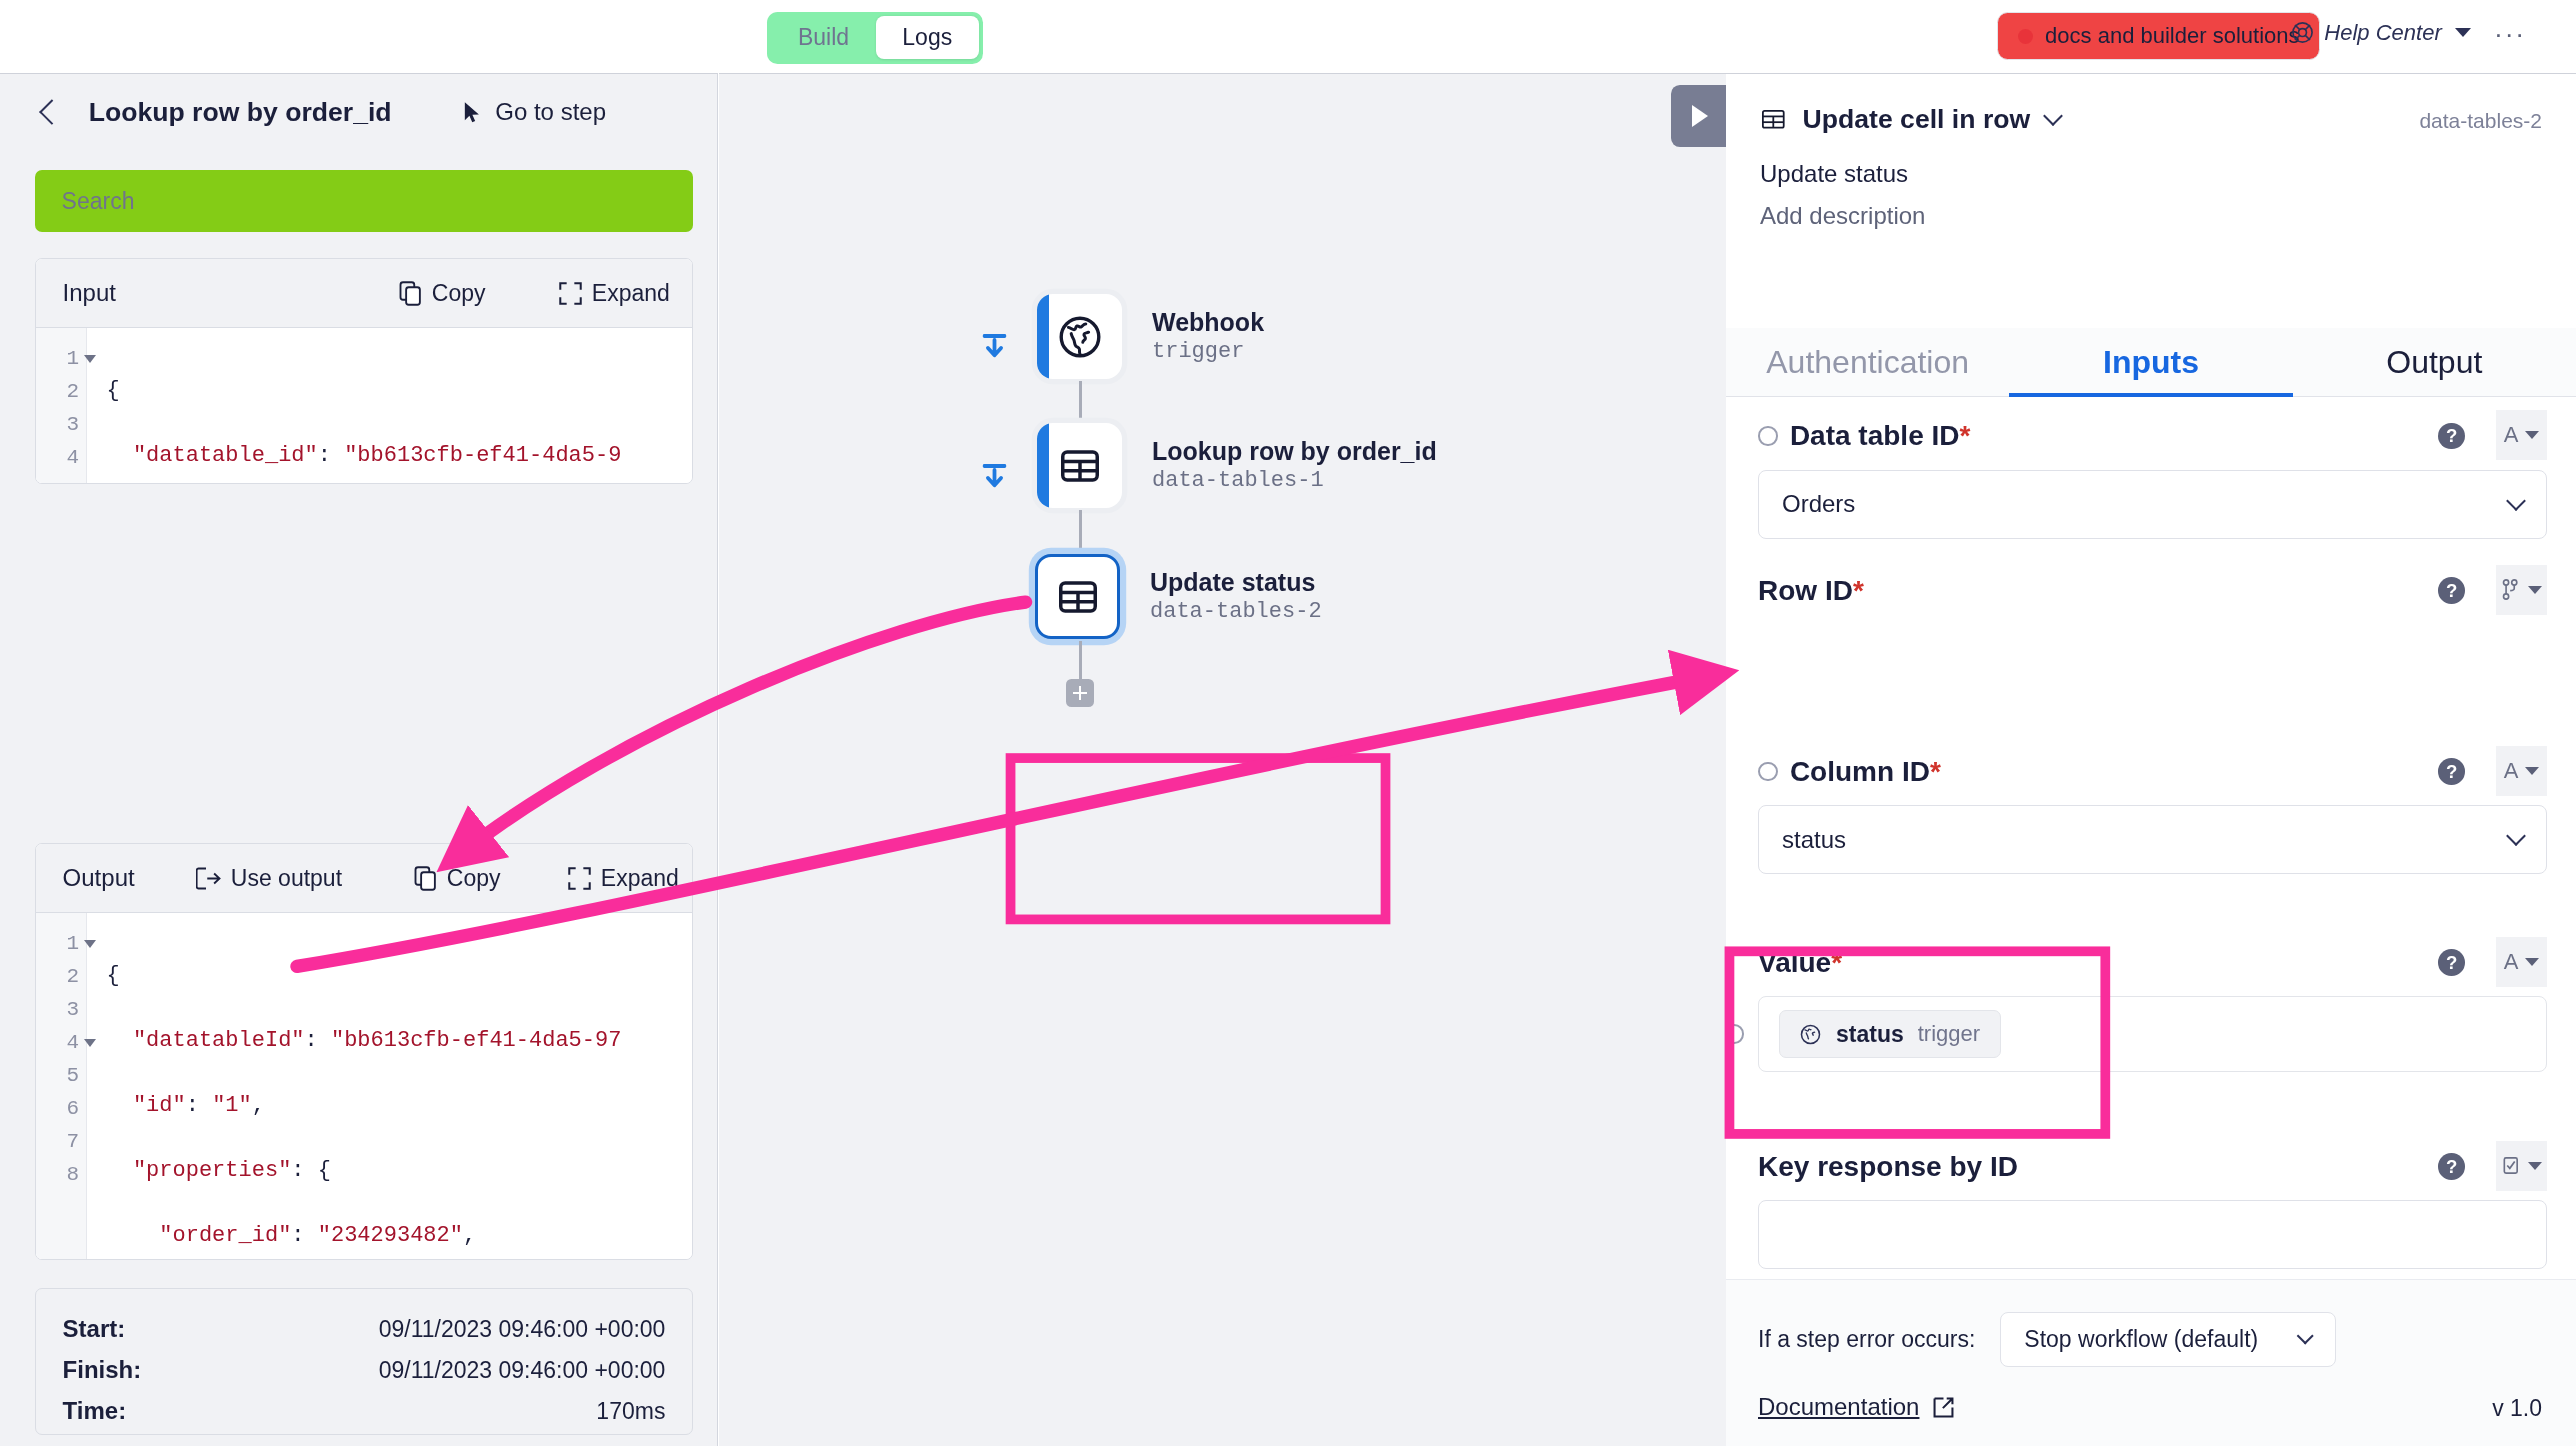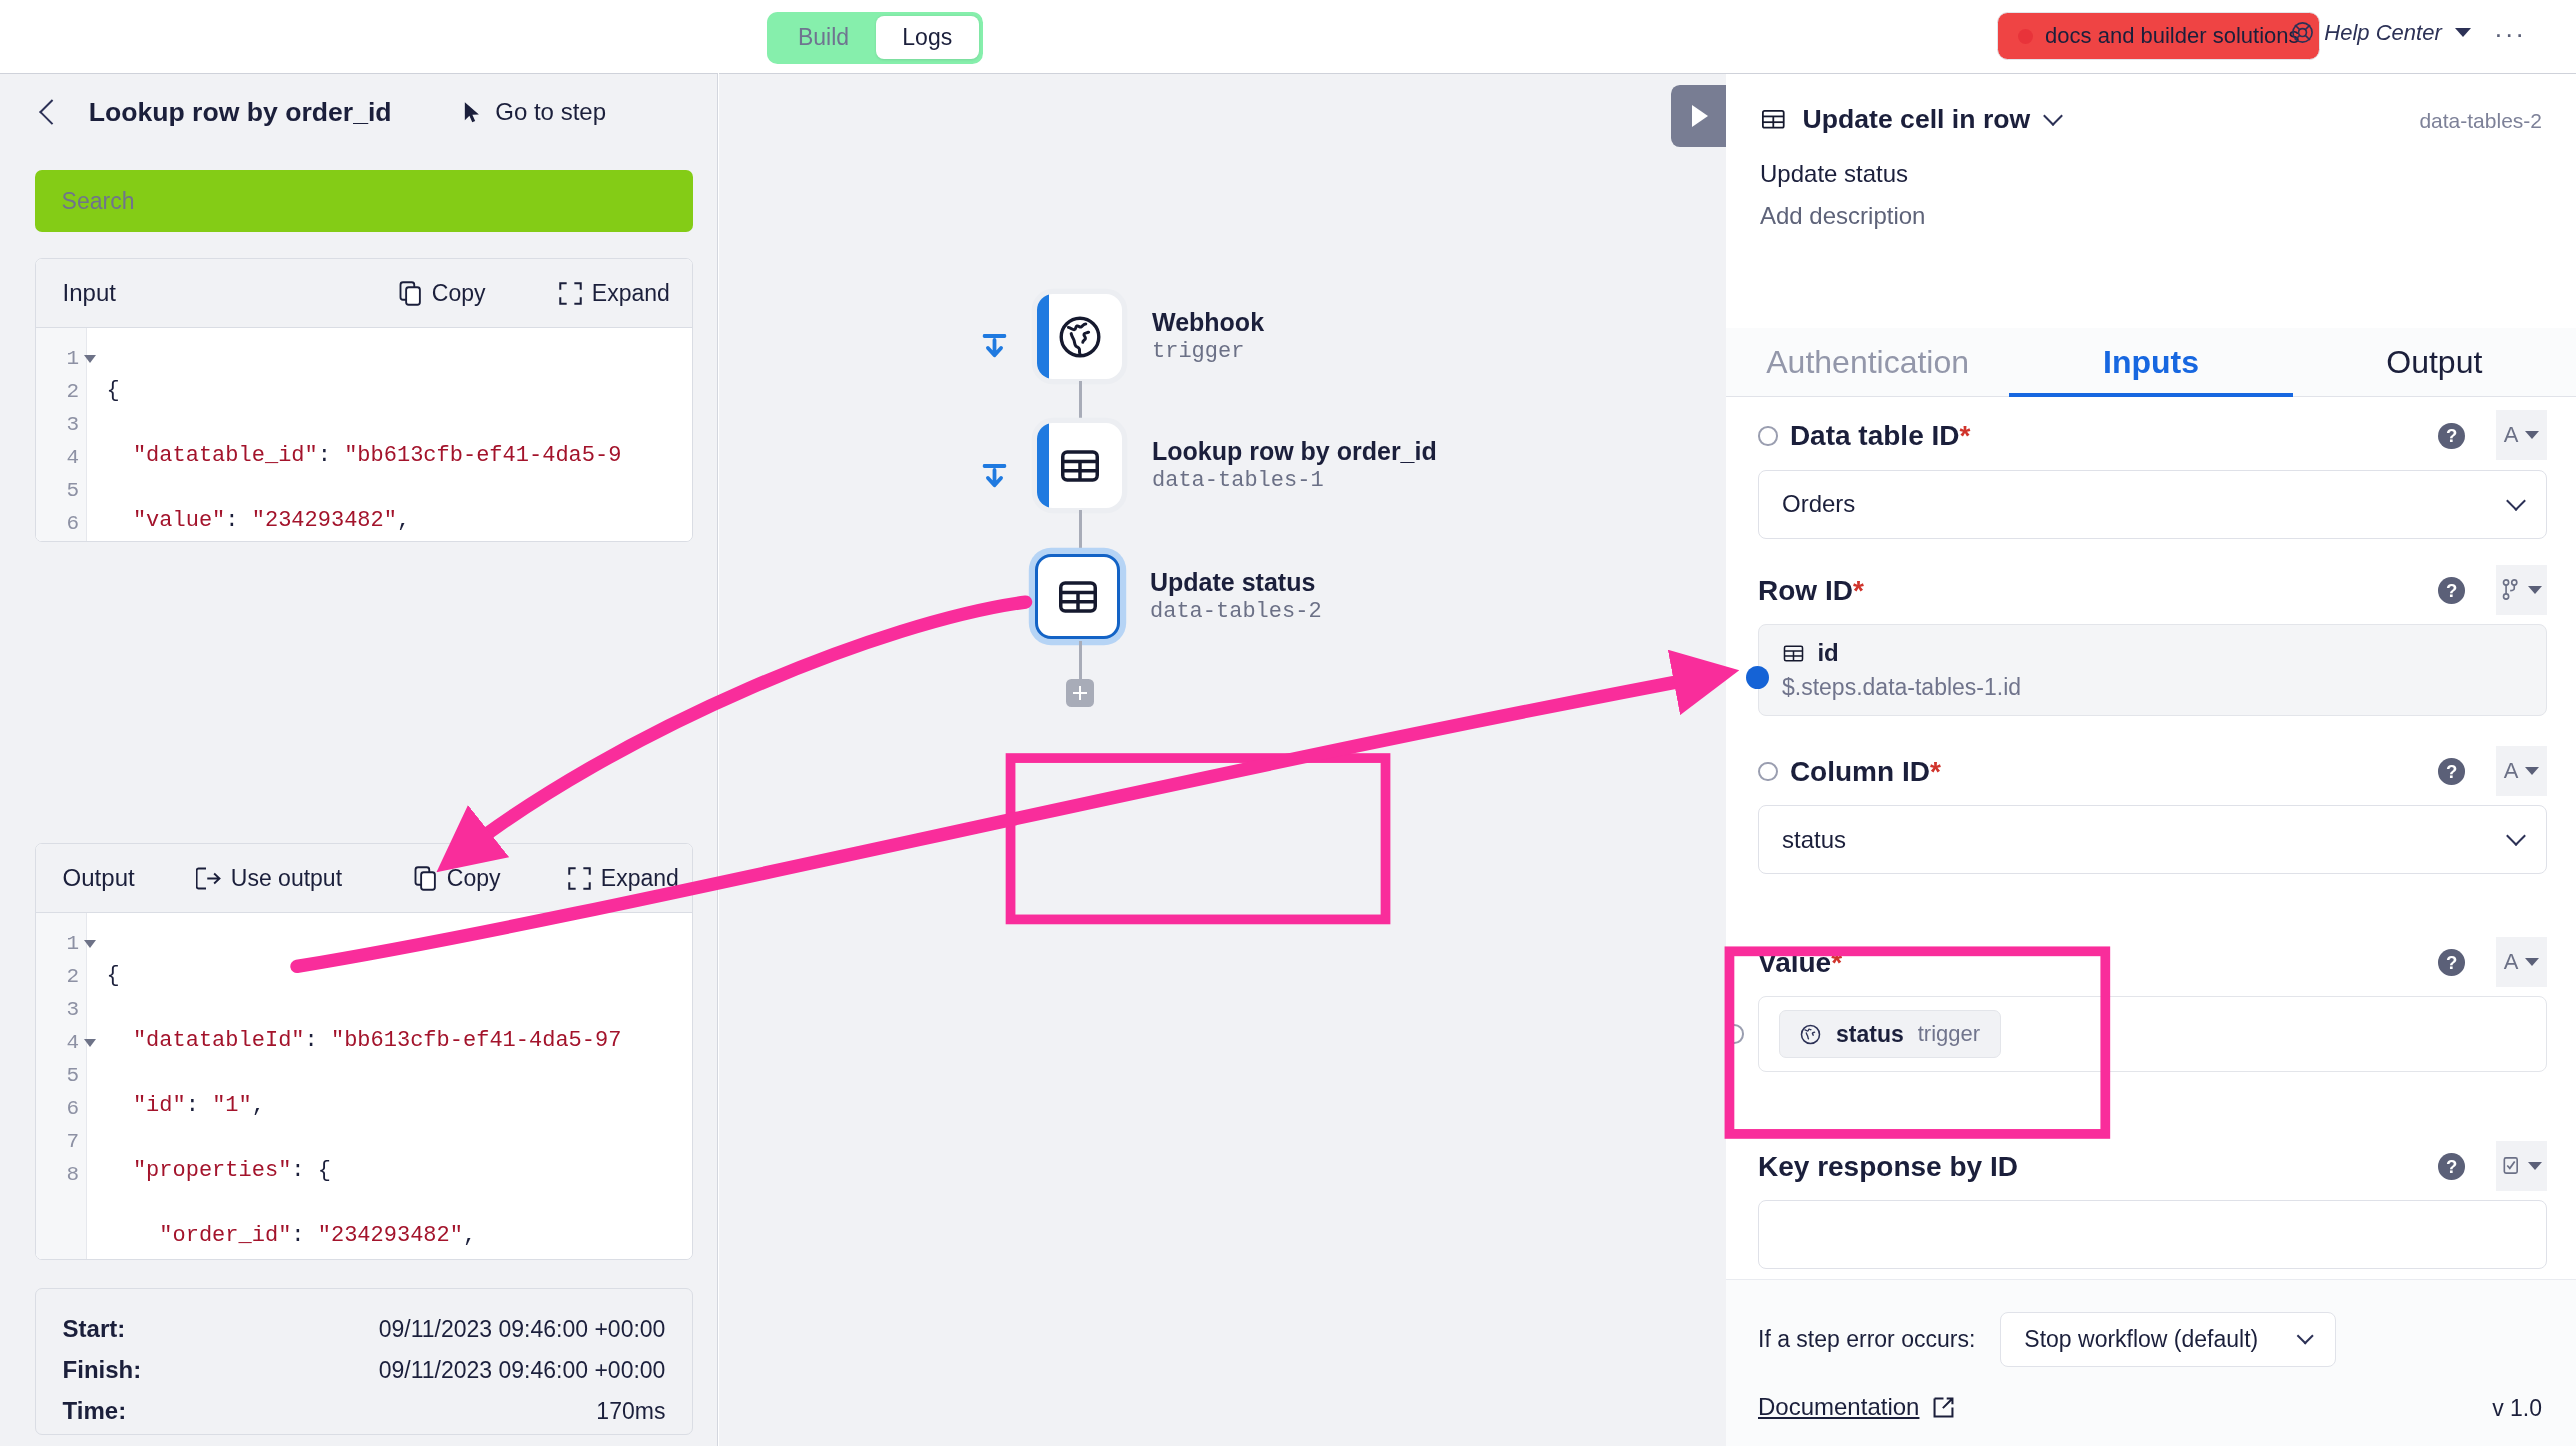--- a/index.html
+++ b/index.html
@@ -204,21 +204,21 @@
           <path d="M2 1 L2 15 L5.6 11.6 L7.8 16.6 L10.1 15.6 L7.9 10.8 L13 10.6 Z" fill="#1b1f3b"></path>
         </svg>
         <span class="txt">Go to step</span>
       </div>
     </div>
 
     <div class="search-box">
       <input type="text" placeholder="Search" style="">
     </div>
 
-    <div class="io-card" style="top:184px; height:284px;">
+    <div class="io-card" style="top:184px; height:226px;">
       <div class="io-head">
         <span class="lbl">Input</span>
         <div class="io-act" style="left:363px;">
           <svg width="23" height="25" viewBox="0 0 18 20">
             <rect x="1" y="1" width="11" height="14" rx="2" fill="none" stroke="#1b1f3b" stroke-width="1.5"></rect>
             <rect x="5.5" y="5" width="11" height="14" rx="2" fill="#fff" stroke="#1b1f3b" stroke-width="1.5"></rect>
           </svg>
           <span class="txt">Copy</span>
         </div>
         <div class="io-act" style="left:523px;">
@@ -438,33 +438,20 @@
           <span class="type-sel">
             <svg width="19.5" height="21" viewBox="0 0 16 18">
               <circle cx="4" cy="3" r="2.2" fill="none" stroke="#6b7086" stroke-width="1.4"></circle>
               <circle cx="11" cy="3" r="2.2" fill="none" stroke="#6b7086" stroke-width="1.4"></circle>
               <circle cx="4" cy="15" r="2.2" fill="none" stroke="#6b7086" stroke-width="1.4"></circle>
               <path d="M4 5.2 V12.8 M11 5.2 V8 Q11 10 7.5 10" fill="none" stroke="#6b7086" stroke-width="1.4"></path>
             </svg>
             <span class="cv"></span>
           </span>
         </div>
-        <div class="var-ctl">
-          <span class="var-dot"></span>
-          <div class="var-name">
-            <svg width="23" height="23" viewBox="0 0 24 24">
-              <rect x="2.6" y="4.4" width="18.8" height="15.2" rx="1.6" fill="none" stroke="#15192e" stroke-width="1.6"></rect>
-              <line x1="2.6" y1="9.4" x2="21.4" y2="9.4" stroke="#15192e" stroke-width="1.6"></line>
-              <line x1="2.6" y1="14.6" x2="21.4" y2="14.6" stroke="#15192e" stroke-width="1.6"></line>
-              <line x1="12" y1="9.4" x2="12" y2="19.6" stroke="#15192e" stroke-width="1.6"></line>
-            </svg>
-            <span>id</span>
-          </div>
-          <div class="var-path">$.steps.data-tables-1.id</div>
-        </div>
       </div>
 
       <div class="field" style="top:355px;">
         <div class="flabel-row">
           <span class="radio-o"></span>
           <span class="flabel"><span>Column ID</span><span class="req">*</span></span>
           <span class="help-q">?</span>
           <span class="type-sel">
             <span class="g">A</span>
             <span class="cv"></span>

